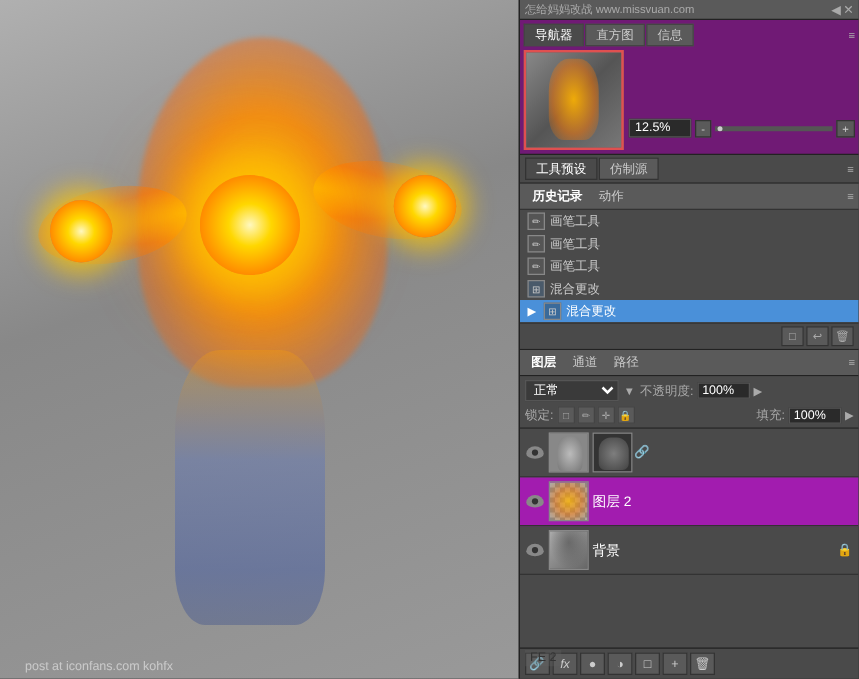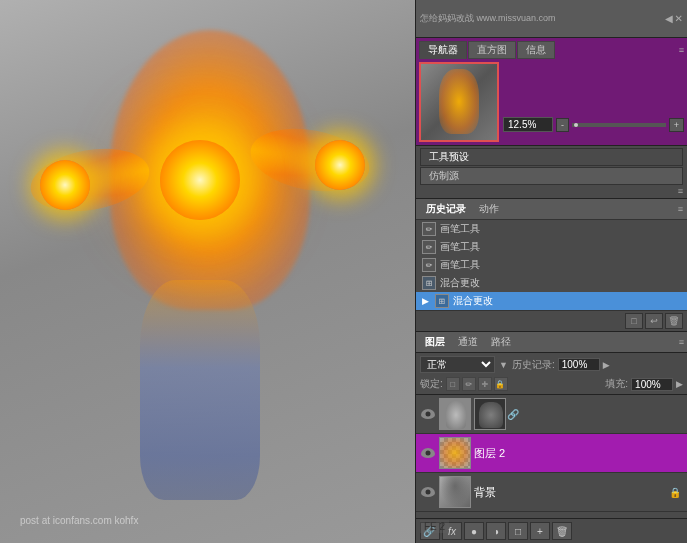--- a/index.html
+++ b/index.html
@@ -109,41 +109,41 @@
       left: 50px; top: 250px;
       width: 120px;
       height: 220px;
       background: linear-gradient(180deg, rgba(255,160,0,0.3) 0%, rgba(100,120,180,0.5) 40%, rgba(80,100,160,0.6) 80%, rgba(60,80,140,0.4) 100%);
       border-radius: 30% 30% 20% 20%;
     }
 
     
     .post-text {
       position: absolute;
-      bottom: 17px;
+      bottom: 4px;
       left: 20px;
       color: rgba(255,255,255,0.5);
       font-size: 10px;
     }
 
     
     .right-panel {
       position: absolute;
       left: 415px; top: 0;
       width: 272px;
       height: 543px;
       background: #3c3c3c;
       border-left: 1px solid #222;
       display: flex;
       flex-direction: column;
     }
 
     
     .top-bar {
-      height: 38px;
+      height: 16px;
       background: #5a5a5a;
       display: flex;
       align-items: center;
       padding: 0 4px;
       border-bottom: 1px solid #222;
       gap: 2px;
     }
 
     
     .navigator-section {
@@ -241,21 +241,20 @@
     
     .tool-presets-section {
       background: #4a4a4a;
       border-bottom: 1px solid #222;
       padding: 2px 4px;
     }
 
     .section-tabs {
       display: flex;
       gap: 1px;
-      flex-direction: column;
     }
 
     .section-tab {
       color: #ccc;
       font-size: 10px;
       padding: 1px 8px;
       cursor: pointer;
       background: #5a5a5a;
       border: 1px solid #333;
     }
@@ -772,21 +771,21 @@
       <div class="layers-tab">路径</div>
       <span style="color:#aaa; font-size:9px; cursor:pointer; margin-left:auto;">≡</span>
     </div>
 
     <div class="layers-controls">
       <select class="blend-mode-select">
         <option>正常</option>
       </select>
       <span style="color:#aaa; font-size:9px;">▼</span>
       <div class="opacity-row">
-        <span class="opacity-label">历史记录:</span>
+        <span class="opacity-label">不透明度:</span>
         <input class="opacity-value" type="text" value="100%" style="">
         <span style="color:#aaa; font-size:9px;">▶</span>
       </div>
       <div class="lock-row">
         <span class="lock-label">锁定:</span>
         <div class="lock-icons">
           <div class="lock-icon-btn">□</div>
           <div class="lock-icon-btn">✏</div>
           <div class="lock-icon-btn">✛</div>
           <div class="lock-icon-btn">🔒</div>

